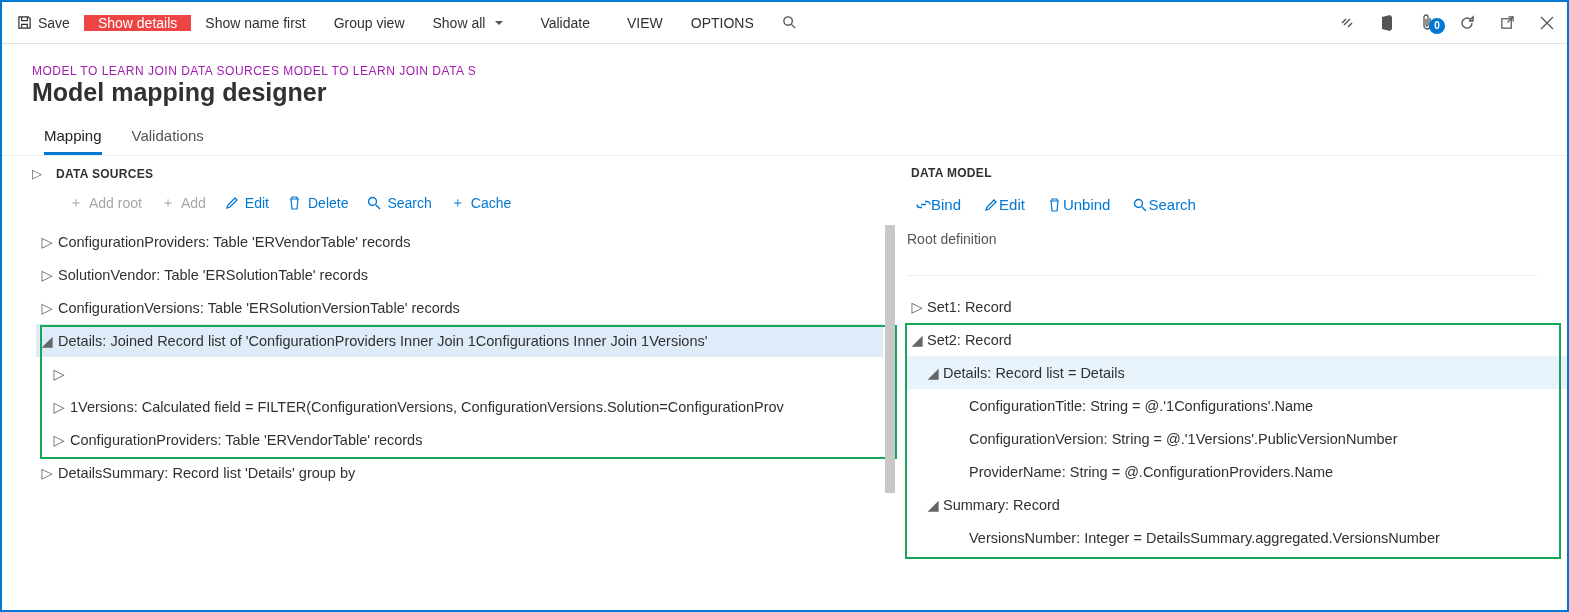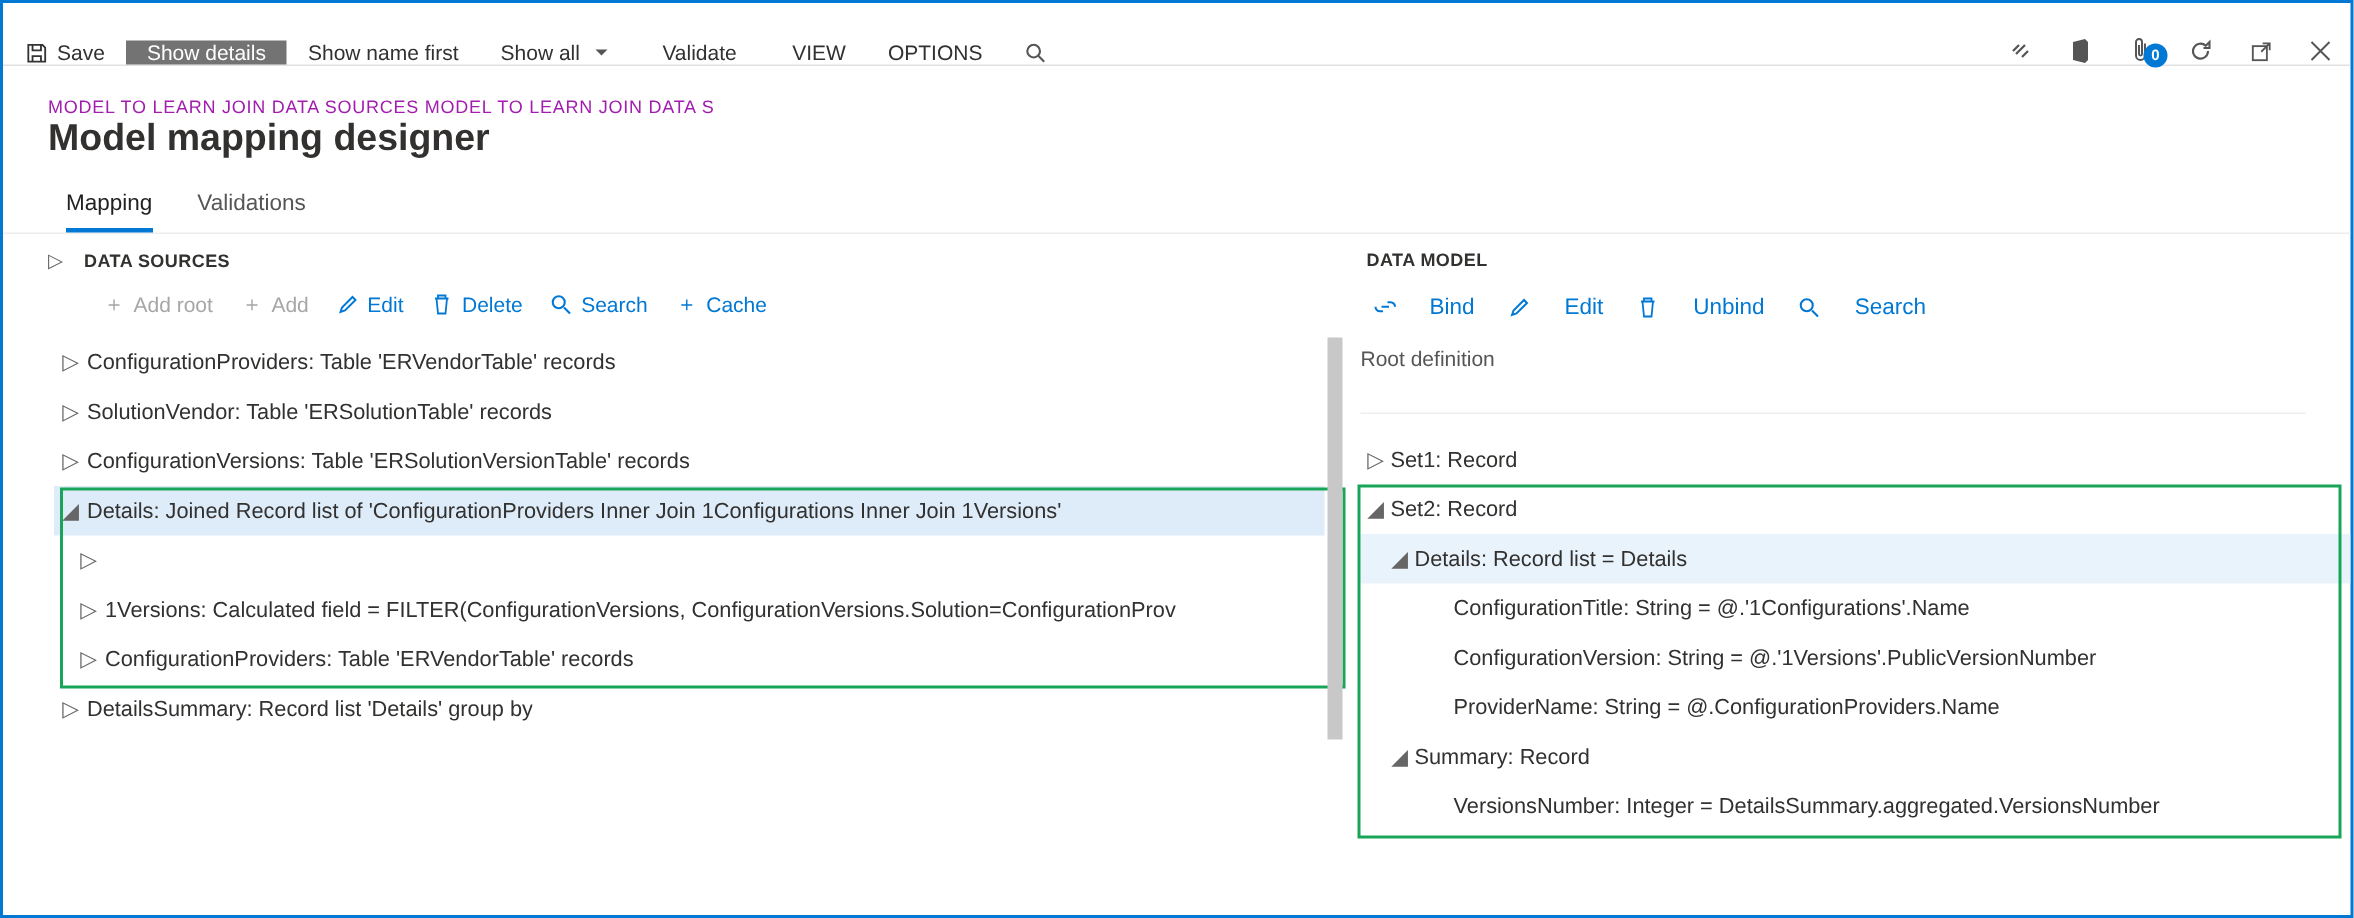--- a/index.html
+++ b/index.html
@@ -10,33 +10,33 @@
     background: #fff;
     width: 1569px;
     height: 612px;
     border: 2px solid #0078d4;
     overflow: hidden;
   }
   
   .toolbar {
     height: 42px;
     display: flex;
-    align-items: flex-end;
+    align-items: center;
     border-bottom: 1px solid #e1e1e1;
     font-size: 14px;
   }
   .toolbar-item {
     display: flex;
     align-items: center;
     padding: 0 14px;
     cursor: pointer;
     gap: 6px;
     white-space: nowrap;
   }
-  .toolbar-item.active { background: #737373; color: #fff; }
+  .toolbar-item.active { background: #ef4444; color: #fff; }
   .toolbar-sep { width: 1px; background: #e1e1e1; margin: 7px 4px; }
   .toolbar-right { margin-left: auto; display: flex; align-items: center; }
   .toolbar-icon {
     width: 40px; display:flex; align-items:center; justify-content:center; cursor:pointer;
     color: #555;
   }
   .badge {
     background:#0078d4; color:#fff; border-radius:50%;
     width:16px; height:16px; font-size:10px; font-weight:600;
     display:flex; align-items:center; justify-content:center;
@@ -77,21 +77,21 @@
   .tree-row .txt { overflow:hidden; text-overflow:ellipsis;}
   
   .green-box-ds {
     position:absolute; left:4px; right:-4px; top:100px; height:134px;
     border:2.5px solid #18a558; pointer-events:none;
   }
   .vscroll { position:absolute; top:0; right:-2px; width:10px; height:268px; background:#c8c8c8;}
   
   .dm-title { font-size:12px; font-weight:600; letter-spacing:.3px; margin: 10px 0 16px 4px;}
   .dm-toolbar { display:flex; gap:22px; font-size:15px; color:#0078d4; margin-bottom:14px; padding-left:8px;}
-  .dm-btn{ display:flex; align-items:center; gap:22px; cursor:pointer;}
+  .dm-btn{ display:flex; align-items:center; gap:0; cursor:pointer;}
   .root-def { font-size:14px; color:#555; padding:4px 0 10px 0; }
   .root-hr { border:none; border-top:1px solid #eee; margin:18px 0 10px 0;}
   .dm-tree { position:relative; padding-top:4px;}
   .dm-row { display:flex; align-items:center; height:33px; font-size:14.5px; white-space:nowrap;}
   .dm-row .caret-cell { width:20px; text-align:center; color:#666; cursor:pointer; flex-shrink:0;}
   .dm-row.lvl1 { padding-left: 16px; }
   .dm-row.lvl2 { padding-left: 42px; }
   .dm-row.lvl1b { padding-left: 16px; }
   .dm-row.sel { background:#e9f3fc; margin-right:-30px; padding-right:30px;}
   
@@ -109,20 +109,23 @@
         </svg>
     </span>
     <span>Save</span>
   </div>
   <div class="toolbar-item active">
     <span>Show details</span>
   </div>
   <div class="toolbar-item">
     <span>Show name first</span>
   </div>
+  <div class="toolbar-item">
+    <span>Group view</span>
+  </div>
   <div class="toolbar-item chev-dn">
     <span>Show all</span>
   </div>
   <div class="toolbar-sep"></div>
   <div class="toolbar-item">
     <span>Validate</span>
   </div>
   <div class="toolbar-sep"></div>
   <div class="toolbar-item">
     <span>VIEW</span>

